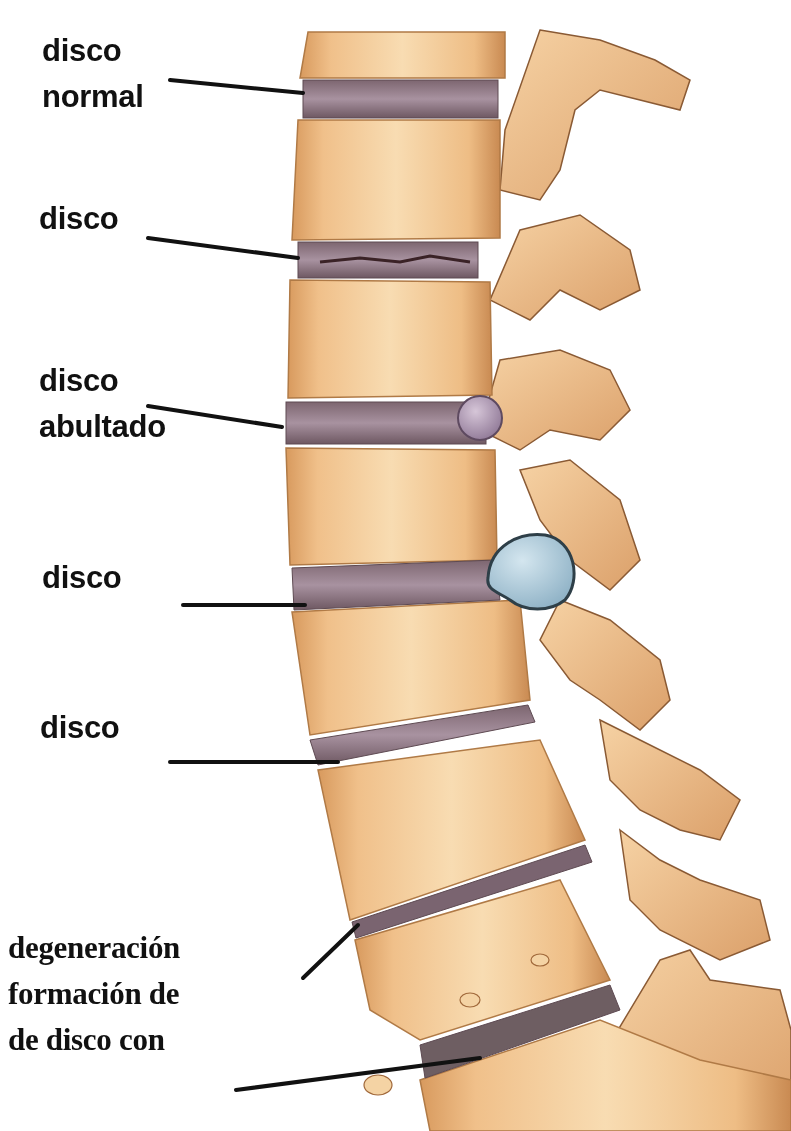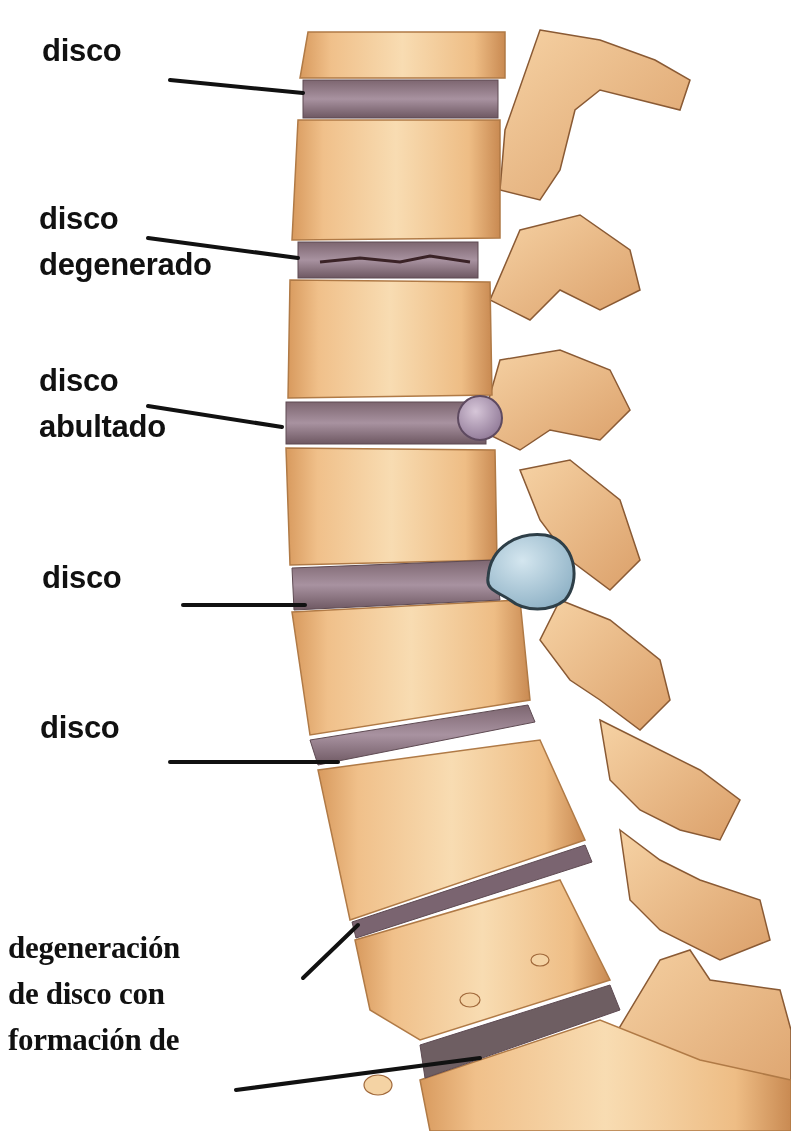--- a/index.html
+++ b/index.html
@@ -99,39 +99,39 @@
       <line x1="148" y1="406" x2="282" y2="427"></line>
       <line x1="183" y1="605" x2="305" y2="605"></line>
       <line x1="170" y1="762" x2="338" y2="762"></line>
       <line x1="303" y1="978" x2="358" y2="925"></line>
       <line x1="236" y1="1090" x2="480" y2="1058"></line>
     </g>
   </svg>
 
   <div class="label" style="left:42px; top:28px;">
     <span>disco</span>
+    <span>normal</span>
   </div>
 
   <div class="label" style="left:39px; top:196px;">
     <span>disco</span>
-    <span>degenerado</span>
   </div>
 
   <div class="label" style="left:39px; top:358px;">
     <span>disco</span>
     <span>abultado</span>
   </div>
 
   <div class="label" style="left:42px; top:555px;">
     <span>disco</span>
   </div>
 
   <div class="label" style="left:40px; top:705px;">
     <span>disco</span>
   </div>
 
   <div class="label" style="left:8px; top:925px;font-family:Liberation Serif, serif;">
     <span>degeneración</span>
+    <span>formación de</span>
     <span>de disco con</span>
-    <span>formación de</span>
   </div>
 
 </div>
 
 </body></html>

